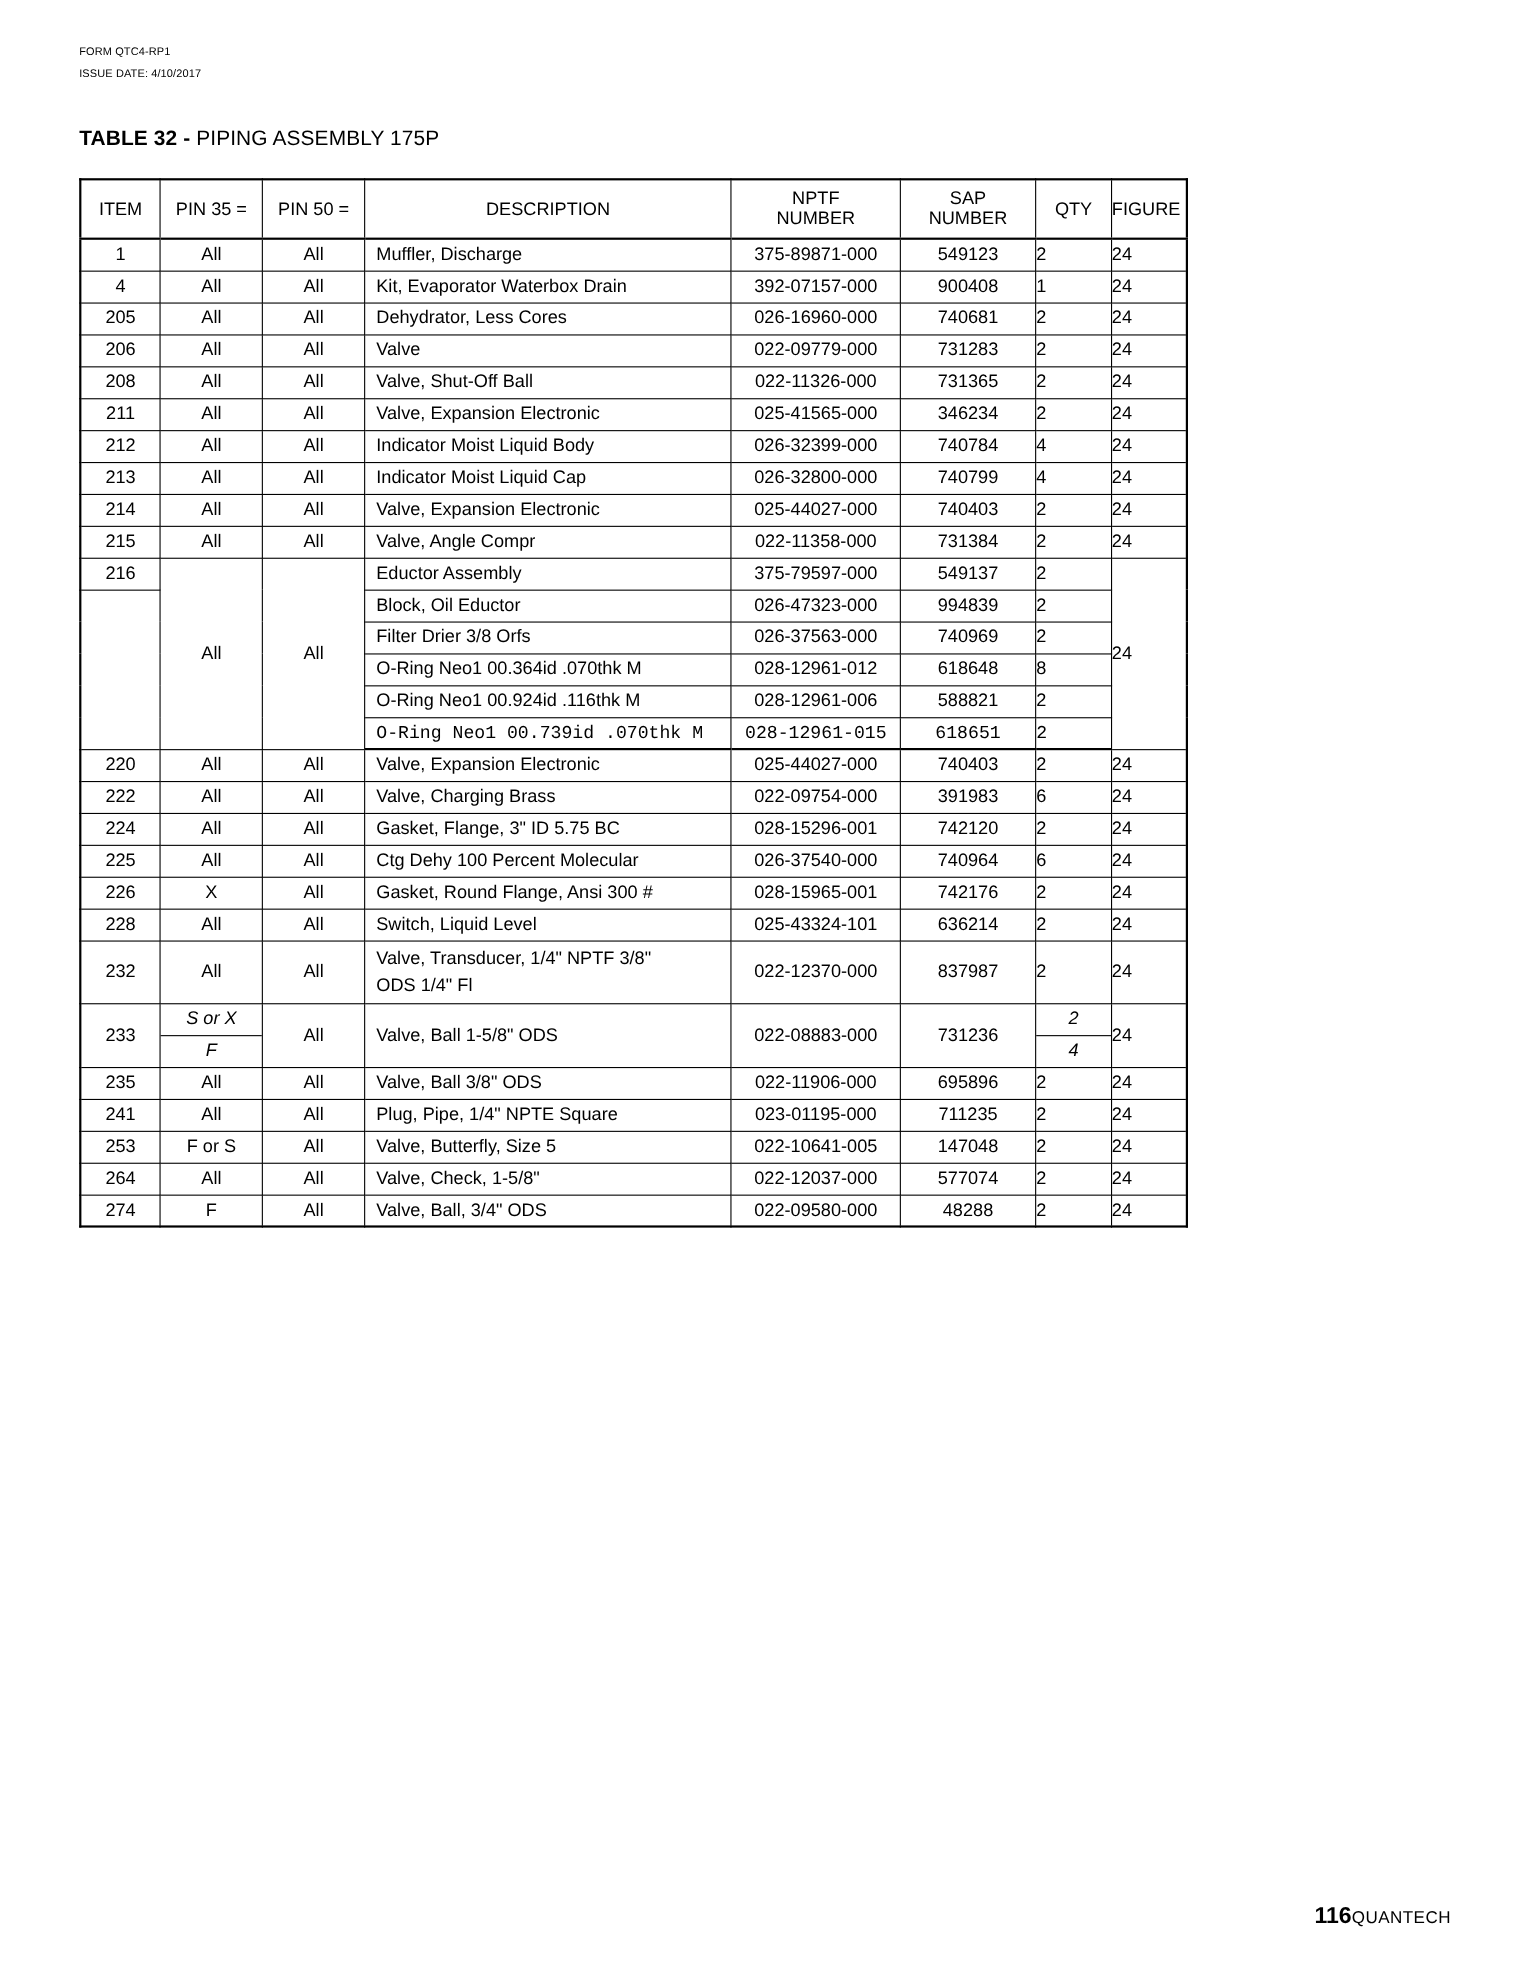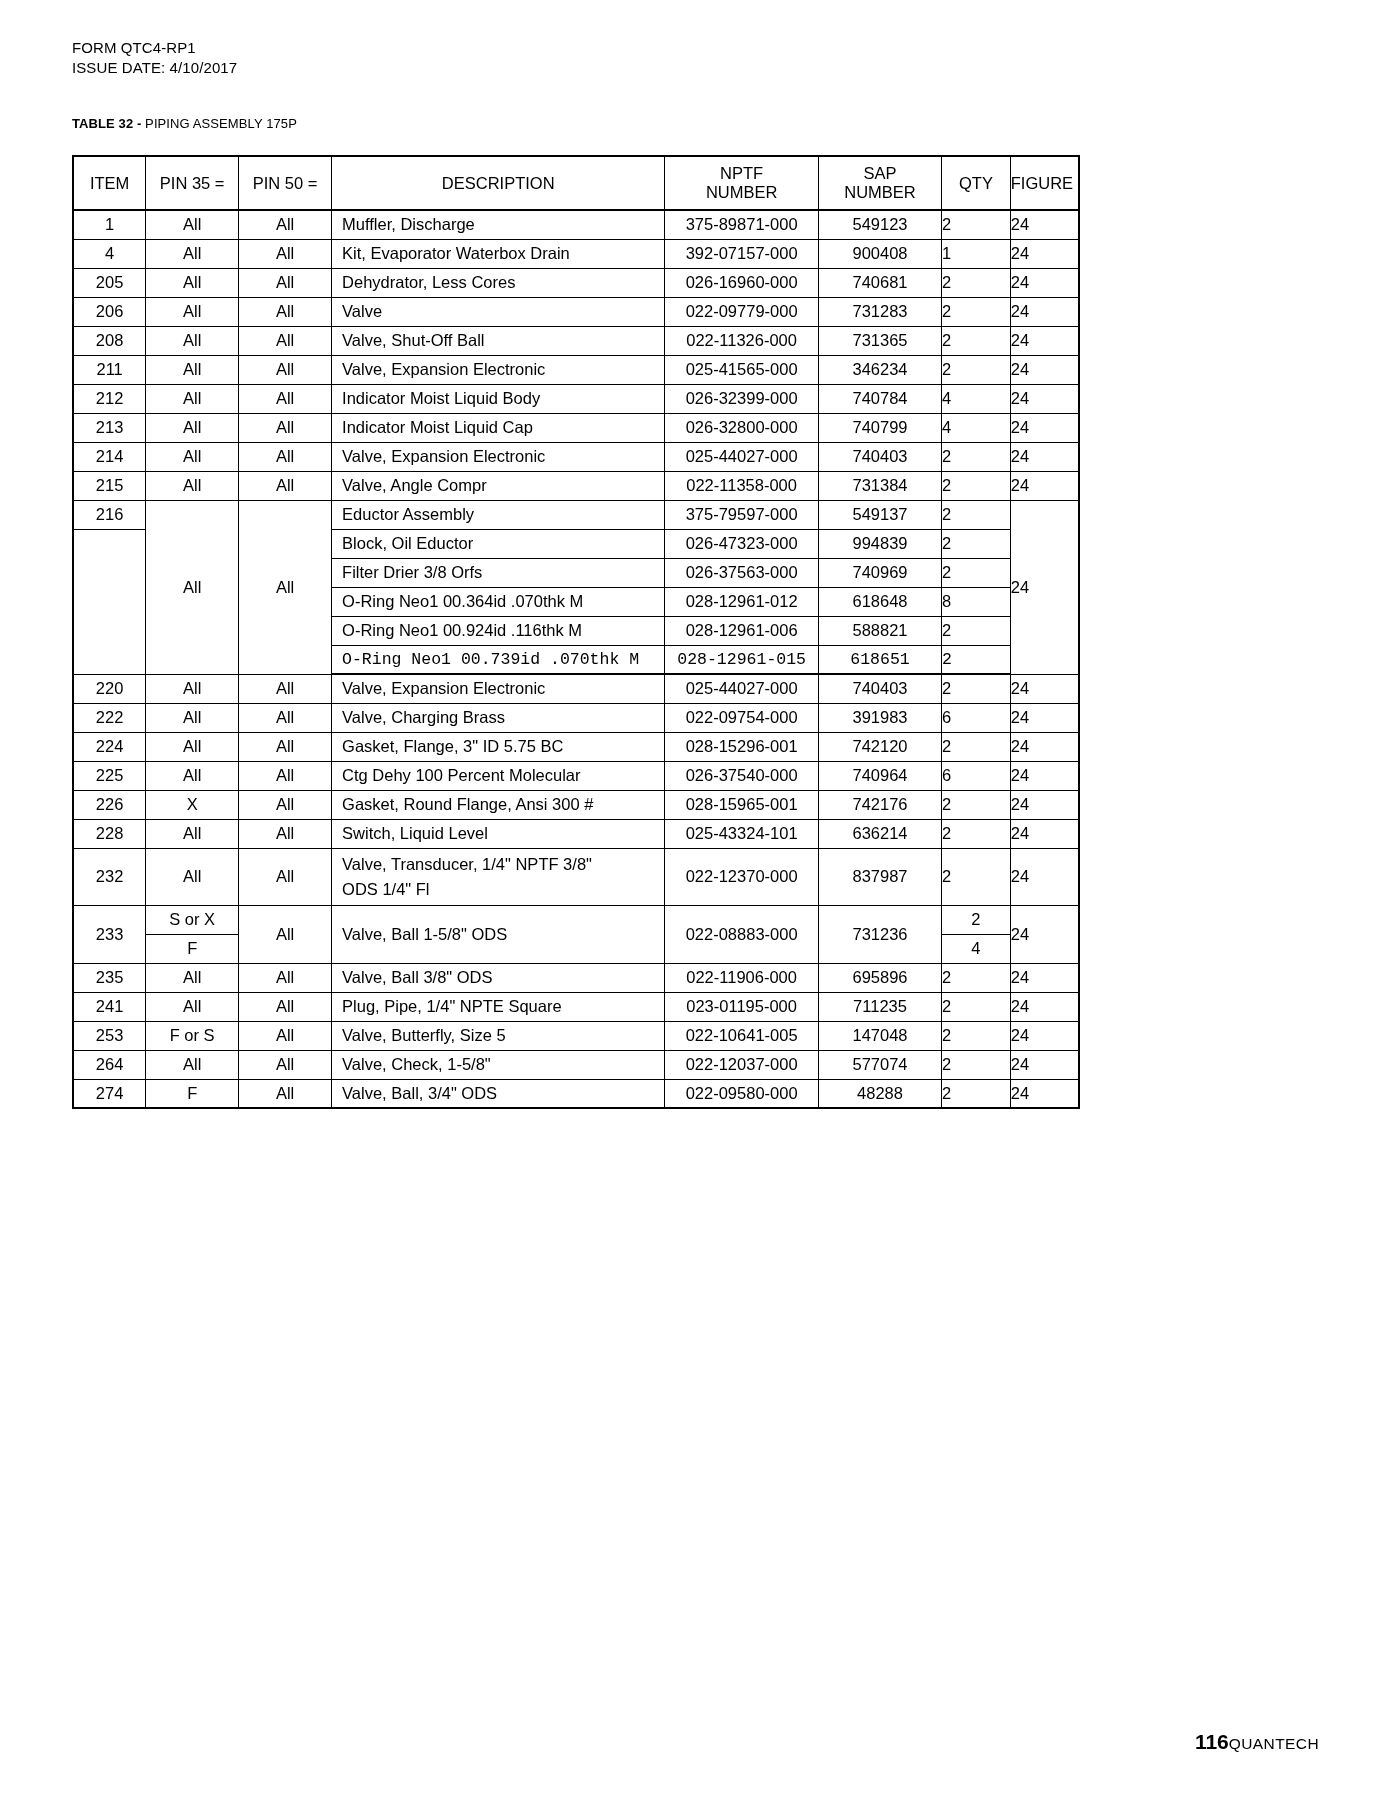--- a/index.html
+++ b/index.html
@@ -12,29 +12,29 @@
     color: #000000;
     position: relative;
   }
   .page {
     position: relative;
     width: 1391px;
     height: 1800px;
     padding: 38px 72px 0 72px;
   }
   .doc-header {
-    font-size: 15px;
+    font-size: 10px;
     line-height: 20px;
     letter-spacing: 0.1px;
   }
   .doc-header div { white-space: nowrap; }
 
   .table-title {
     margin-top: 38px;
-    font-size: 13px;
+    font-size: 19px;
     letter-spacing: 0.1px;
   }
   .table-title .strong { font-weight: bold; }
 
   table.parts {
     margin-top: 24px;
     border-collapse: collapse;
     table-layout: fixed;
     width: 1008px;
     border: 2.5px solid #000;
@@ -65,21 +65,21 @@
 
   tbody td { height: 29px; }
   tbody tr.tall td { height: 56px; }
 
   td.group-top { border-top: 2.5px solid #000; }
   tr.group-end td { border-bottom: 2.5px solid #000; font-family: Liberation Mono, monospace; }
 
   .two-line { line-height: 25px; padding: 3px 0 3px 10px !important; }
 
   
-  .split { display: flex; flex-direction: column; height: 100%; }
+  .split { display: flex; flex-direction: column; height: 100%; font-style: italic; }
   .split > div {
     flex: 1 1 0;
     display: flex;
     align-items: center;
     justify-content: center;
   }
   .split > div:first-child { border-bottom: 1px solid #000; }
   td.nopad-split { padding: 0 !important; height: 58px; }
 
   .footer {

